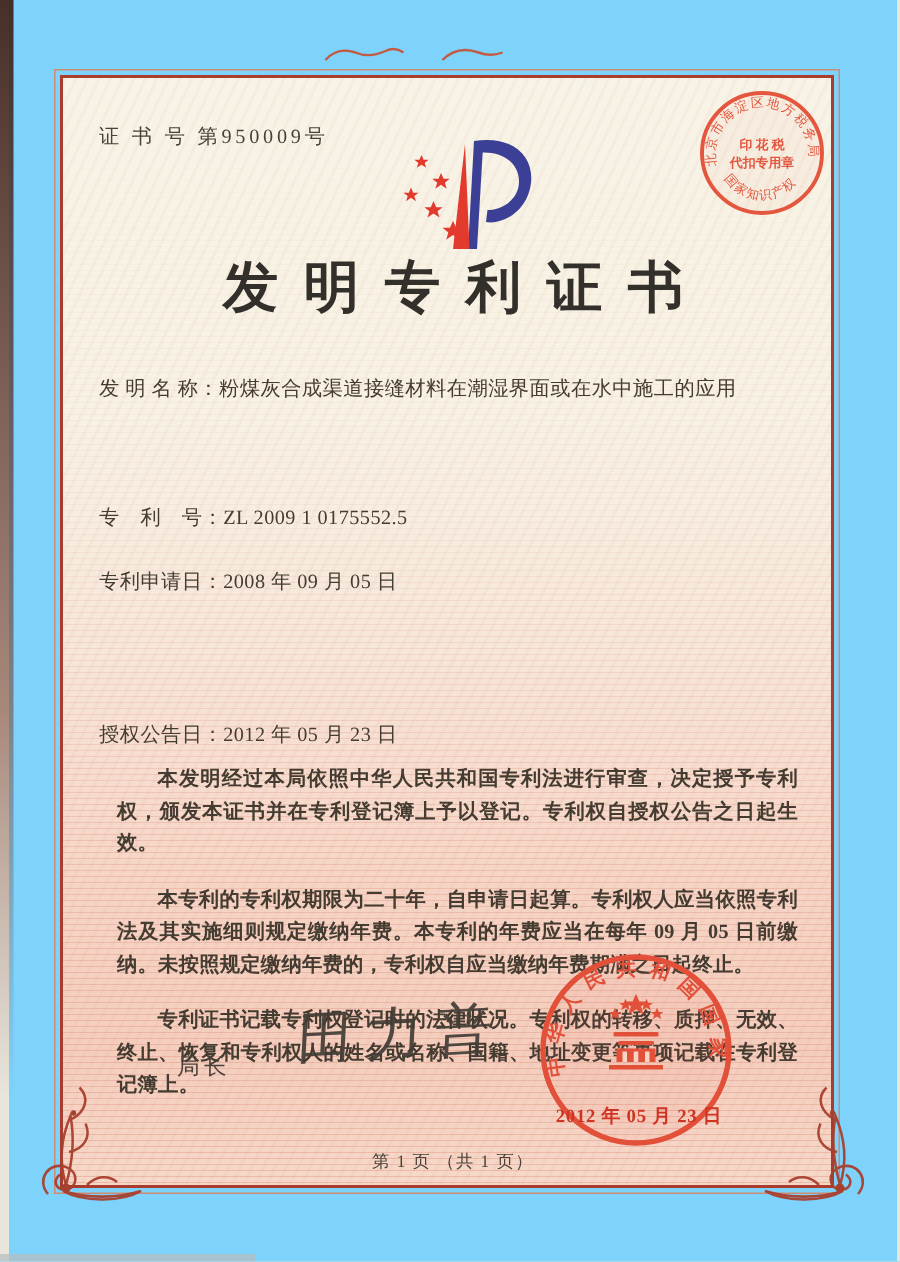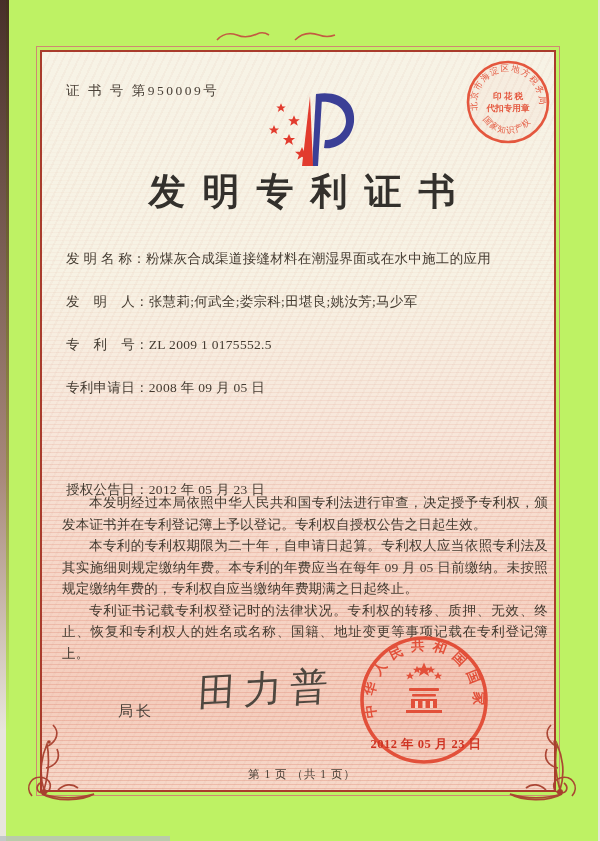--- a/index.html
+++ b/index.html
@@ -3,21 +3,21 @@
 <meta charset="utf-8">
 <style>
   html,body{margin:0;padding:0;}
   body{
     width:600px;height:841px;background:#e8e5dc;
     font-family:"Liberation Serif","DejaVu Serif",serif;
     position:relative;overflow:hidden;
   }
   #page{
     position:absolute;left:6px;top:0;width:592px;height:841px;
-    background:#bef264;overflow:hidden;
+    background:#7dd3fc;overflow:hidden;
   }
   #spine{
     position:absolute;left:0;top:0;width:9px;height:730px;
     background:linear-gradient(180deg,rgba(58,32,26,.92),rgba(125,74,58,.6) 65%,rgba(125,74,58,0));
   }
   #bottom-edge{
     position:absolute;left:0;bottom:0;width:170px;height:5px;
     background:#b7bec2;opacity:.75;
   }
   
@@ -47,21 +47,21 @@
   #title{
     left:0;top:167px;width:100%;text-align:center;
     font-size:37px;font-weight:600;color:#33302c;
     letter-spacing:17px;text-indent:17px;
   }
   .field-row{left:60px;width:480px;font-size:13.5px;color:#443b31;letter-spacing:.3px;}
   .field-label{white-space:pre;}
   .field-value{white-space:pre;}
   #paras{left:56px;top:492px;width:486px;font-size:13.5px;line-height:21.5px;
     color:#443b31;text-align:justify;letter-spacing:.2px;}
-  #paras p{margin:0;text-indent:2em;}
+  #paras p{margin:16px;text-indent:2em;font-weight:bold;}
   #director{left:112px;top:702px;font-size:15px;color:#4a423a;letter-spacing:3px;}
   #signature{
     left:192px;top:664px;font-size:38px;color:#423d36;
     transform:rotate(-3deg) skewX(-6deg);letter-spacing:8px;opacity:.92;
   }
   #seal-date{
     left:350px;top:736px;width:140px;text-align:center;
     font-size:12.5px;font-weight:bold;color:#cf3423;letter-spacing:.5px;white-space:pre;
   }
   #footer{left:0;top:767px;width:100%;text-align:center;font-size:11.5px;color:#4a4138;letter-spacing:1px;}
@@ -100,23 +100,20 @@
     <use href="#st" transform="translate(24,42) scale(0.82)" fill="#e23b2e"></use>
     <use href="#st" transform="translate(39,52) scale(1.0)" fill="#e23b2e"></use>
     <use href="#st" transform="translate(52,66) scale(1.15)" fill="#e23b2e"></use>
   </svg>
 
   <div class="abs field-row" style="top:250px">
     <span class="field-label">发 明 名 称：</span><span class="field-value">粉煤灰合成渠道接缝材料在潮湿界面或在水中施工的应用</span>
   </div>
 
   <div class="abs" id="title">发明专利证书</div>
-  <div class="abs field-row" style="top:293px">
-    <span class="field-label">发　明　人：</span><span class="field-value">张慧莉;何武全;娄宗科;田堪良;姚汝芳;马少军</span>
-  </div>
   <div class="abs field-row" style="top:336px">
     <span class="field-label">专　利　号：</span><span class="field-value">ZL 2009 1 0175552.5</span>
   </div>
   <div class="abs field-row" style="top:379px">
     <span class="field-label">专利申请日：</span><span class="field-value">2008 年 09 月 05 日</span>
   </div>
   <div class="abs field-row" style="top:481px">
     <span class="field-label">授权公告日：</span><span class="field-value">2012 年 05 月 23 日</span>
   </div>
 

